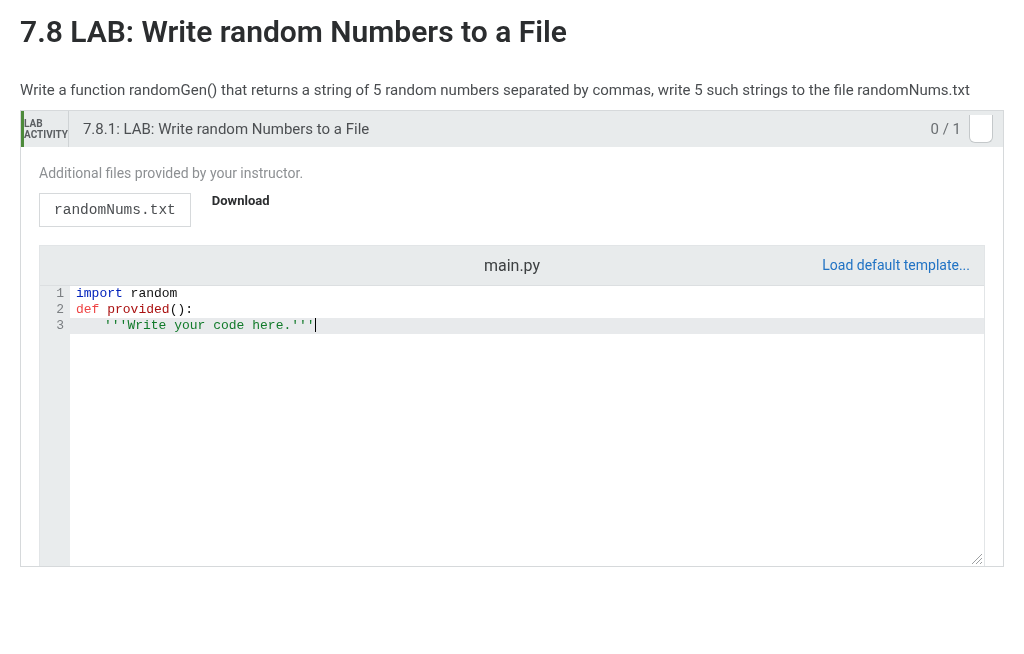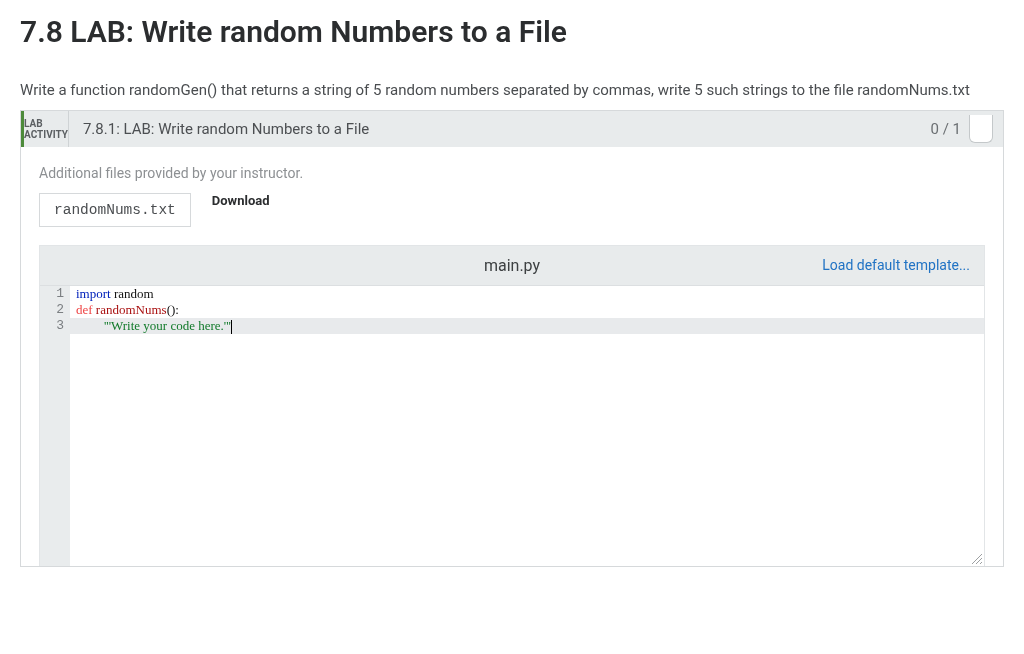--- a/index.html
+++ b/index.html
@@ -133,21 +133,21 @@
     background: #fff;
   }
   .gutter {
     background: #e9eced;
     color: #7b7f82;
     text-align: right;
     padding: 0 6px;
     user-select: none;
     min-width: 30px;
   }
-  .code-area { flex: 1; position: relative; font-family: Liberation Serif, serif; }
+  .code-area { flex: 1; position: relative; }
   .code-line { padding-left: 6px; white-space: pre; }
   .code-line.hl { background: #e8eaec; position: relative; }
   .tok-keyword { color: #0021bb; }
   .tok-builtin { color: #aa1111; }
   .tok-def { color: #ef4444; }
   .tok-ident { color: #111; }
   .tok-string { color: #117a2a; margin-left: 28px; }
   .cursor {
     display: inline-block;
     width: 1px;
@@ -197,21 +197,21 @@
         <span class="load-template">Load default template...</span>
       </div>
       <div class="editor-body">
         <div class="gutter">
           <div>1</div>
           <div>2</div>
           <div>3</div>
         </div>
         <div class="code-area">
           <div class="code-line"><span class="tok-keyword">import</span><span class="tok-ident"> random</span></div>
-          <div class="code-line"><span class="tok-def">def</span><span class="tok-builtin"> randomNums</span><span class="tok-ident">():</span></div>
+          <div class="code-line"><span class="tok-def">def</span><span class="tok-builtin"> provided</span><span class="tok-ident">():</span></div>
           <div class="code-line hl"><span class="tok-string">'''Write your code here.'''</span><span class="cursor"></span></div>
         </div>
         <svg class="resize-grip" viewBox="0 0 12 12">
           <line x1="2" y1="12" x2="12" y2="2" stroke="currentColor" stroke-width="1"></line>
           <line x1="6" y1="12" x2="12" y2="6" stroke="currentColor" stroke-width="1"></line>
           <line x1="10" y1="12" x2="12" y2="10" stroke="currentColor" stroke-width="1"></line>
         </svg>
       </div>
     </div>
   </div>

